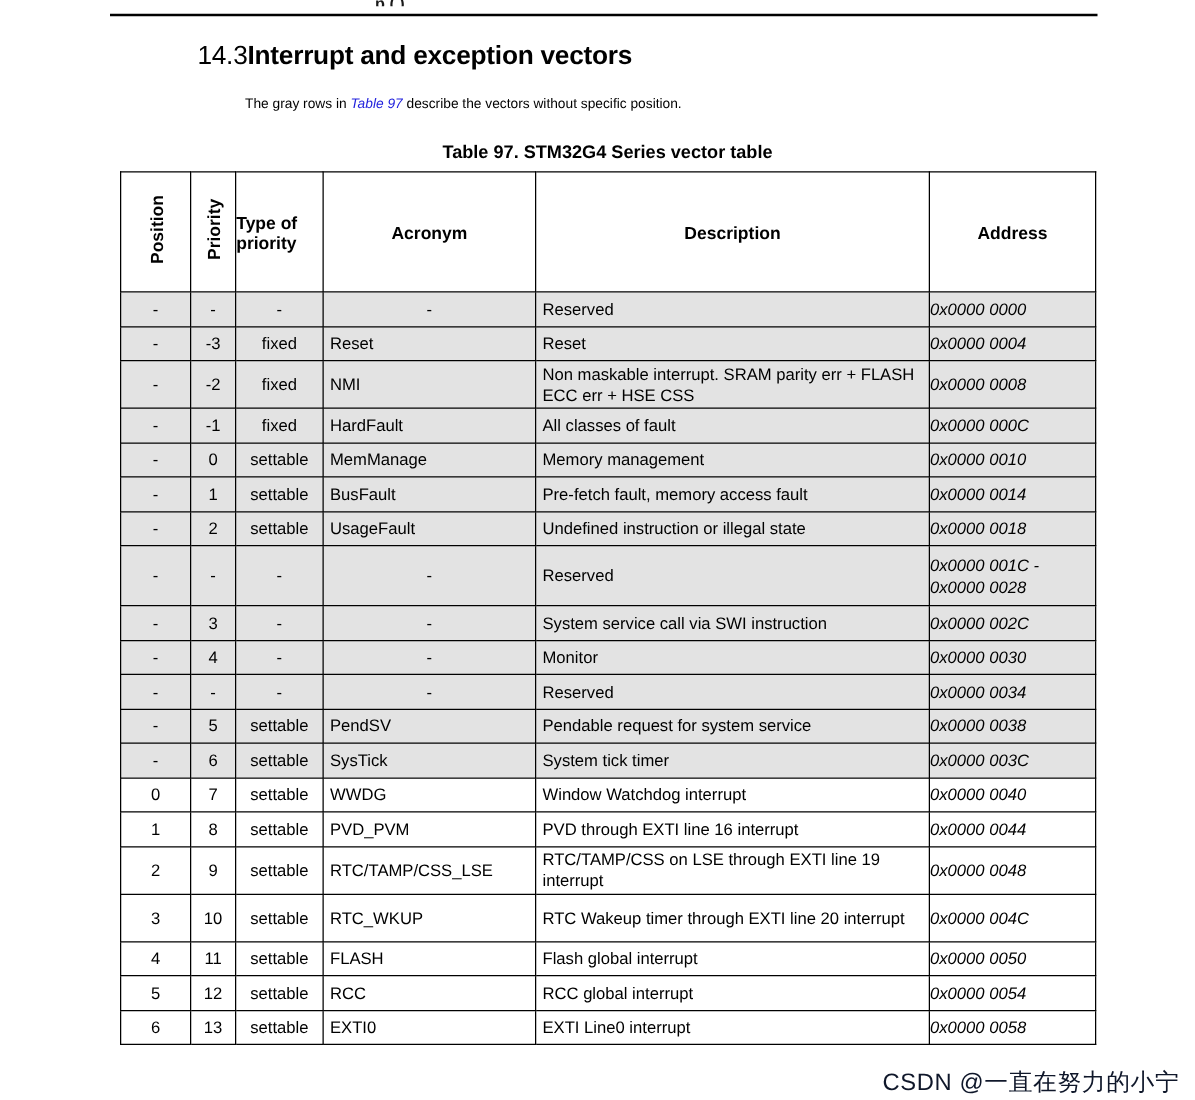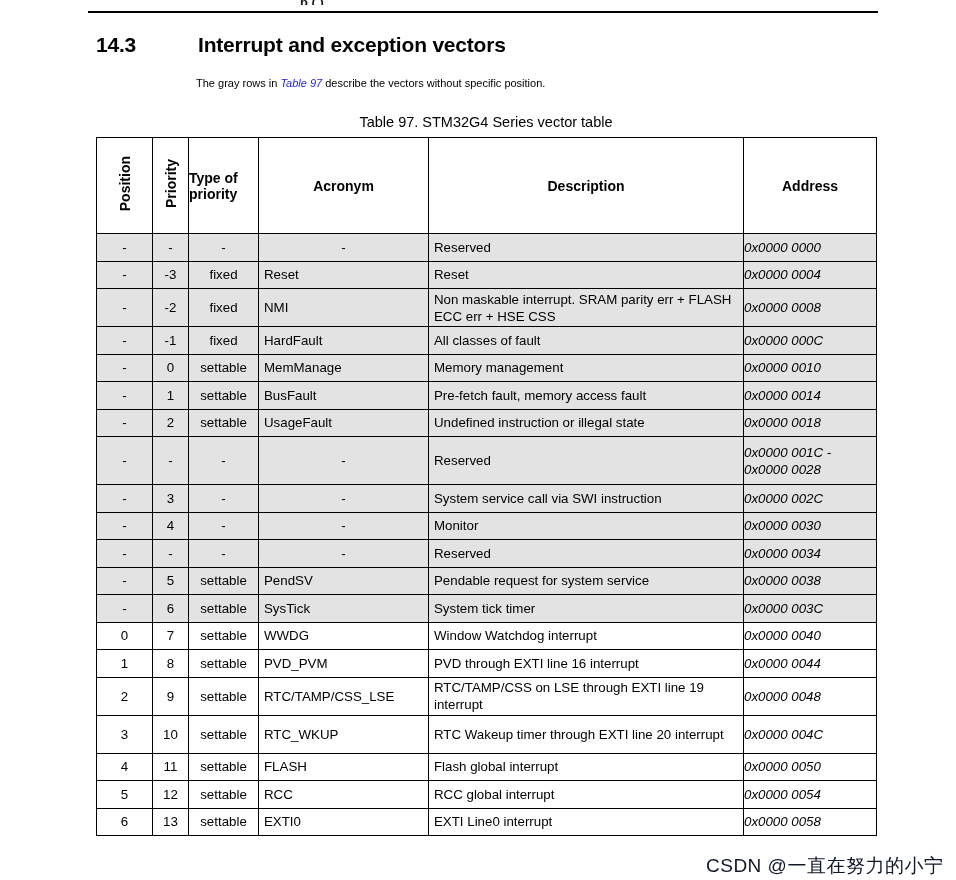--- a/index.html
+++ b/index.html
@@ -42,23 +42,24 @@
   
   .heading-row {
     position: absolute;
     left: 96px;
     top: 33px;
     display: flex;
     align-items: baseline;
   }
   .heading-num {
     font-size: 21px;
-    font-weight: bold;
+    font-weight: normal;
     letter-spacing: -0.2px;
     width: 102px;
+    text-align: right;
   }
   .heading-title {
     font-size: 21px;
     font-weight: bold;
     letter-spacing: -0.2px;
   }
 
   
   .intro {
     position: absolute;
@@ -74,21 +75,21 @@
   }
 
   
   .table-caption {
     position: absolute;
     left: 96px;
     top: 114px;
     width: 780px;
     text-align: center;
     font-size: 14.5px;
-    font-weight: normal;
+    font-weight: bold;
   }
 
   
   .vector-table {
     position: absolute;
     left: 96px;
     top: 137px;
     width: 780px;
     border-collapse: collapse;
     table-layout: fixed;

